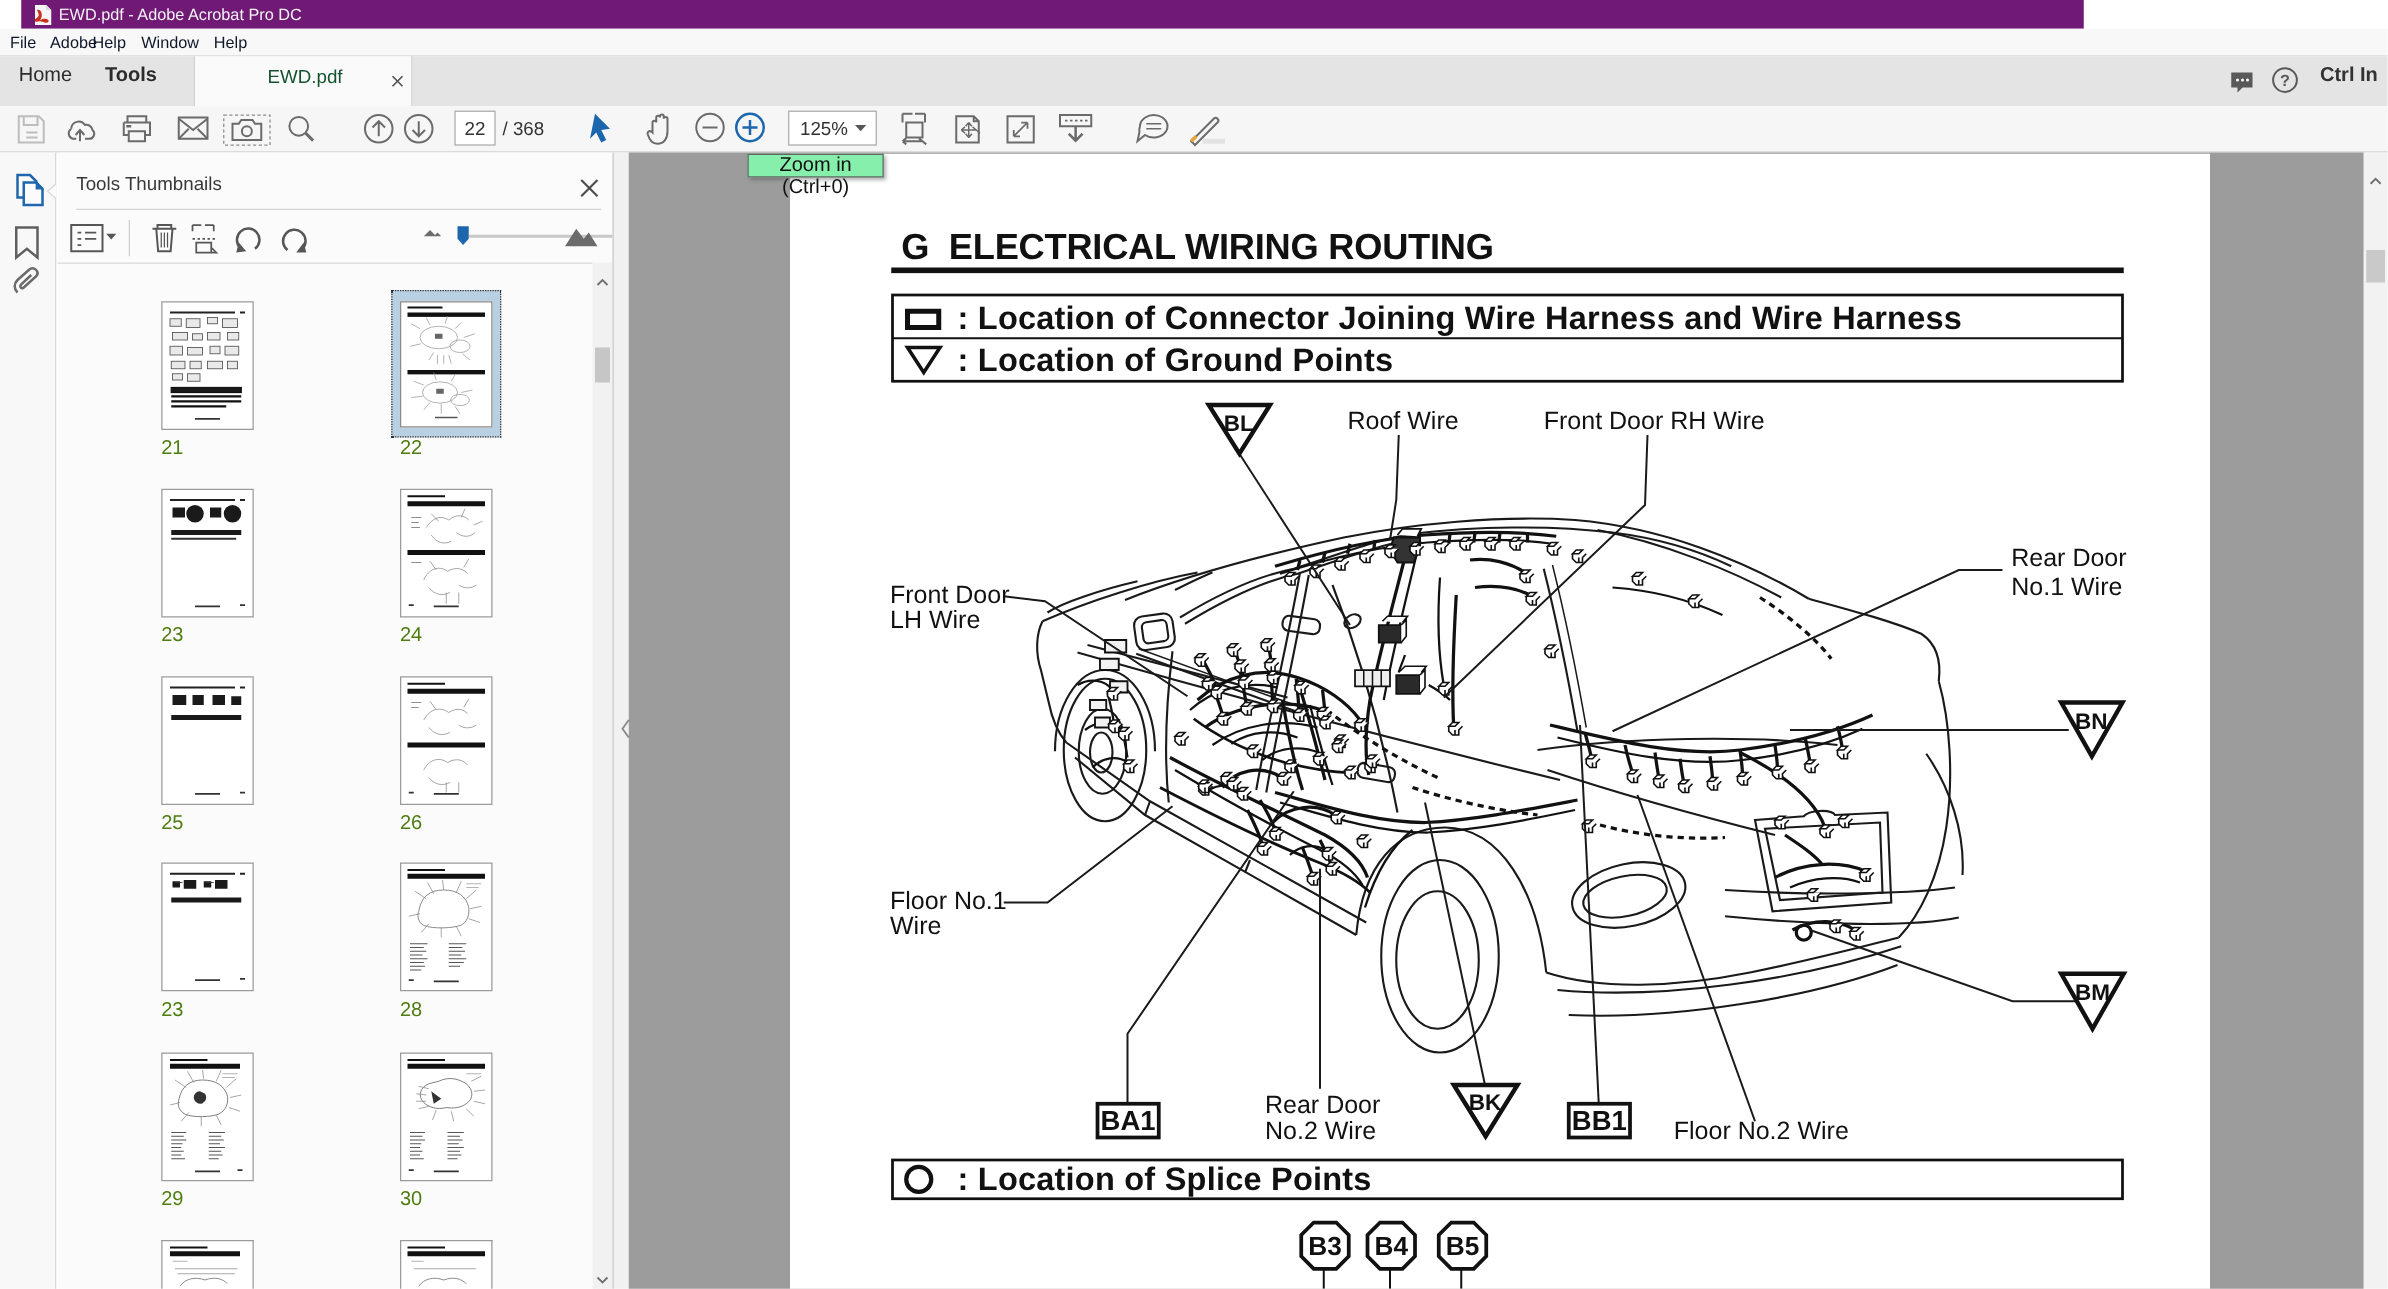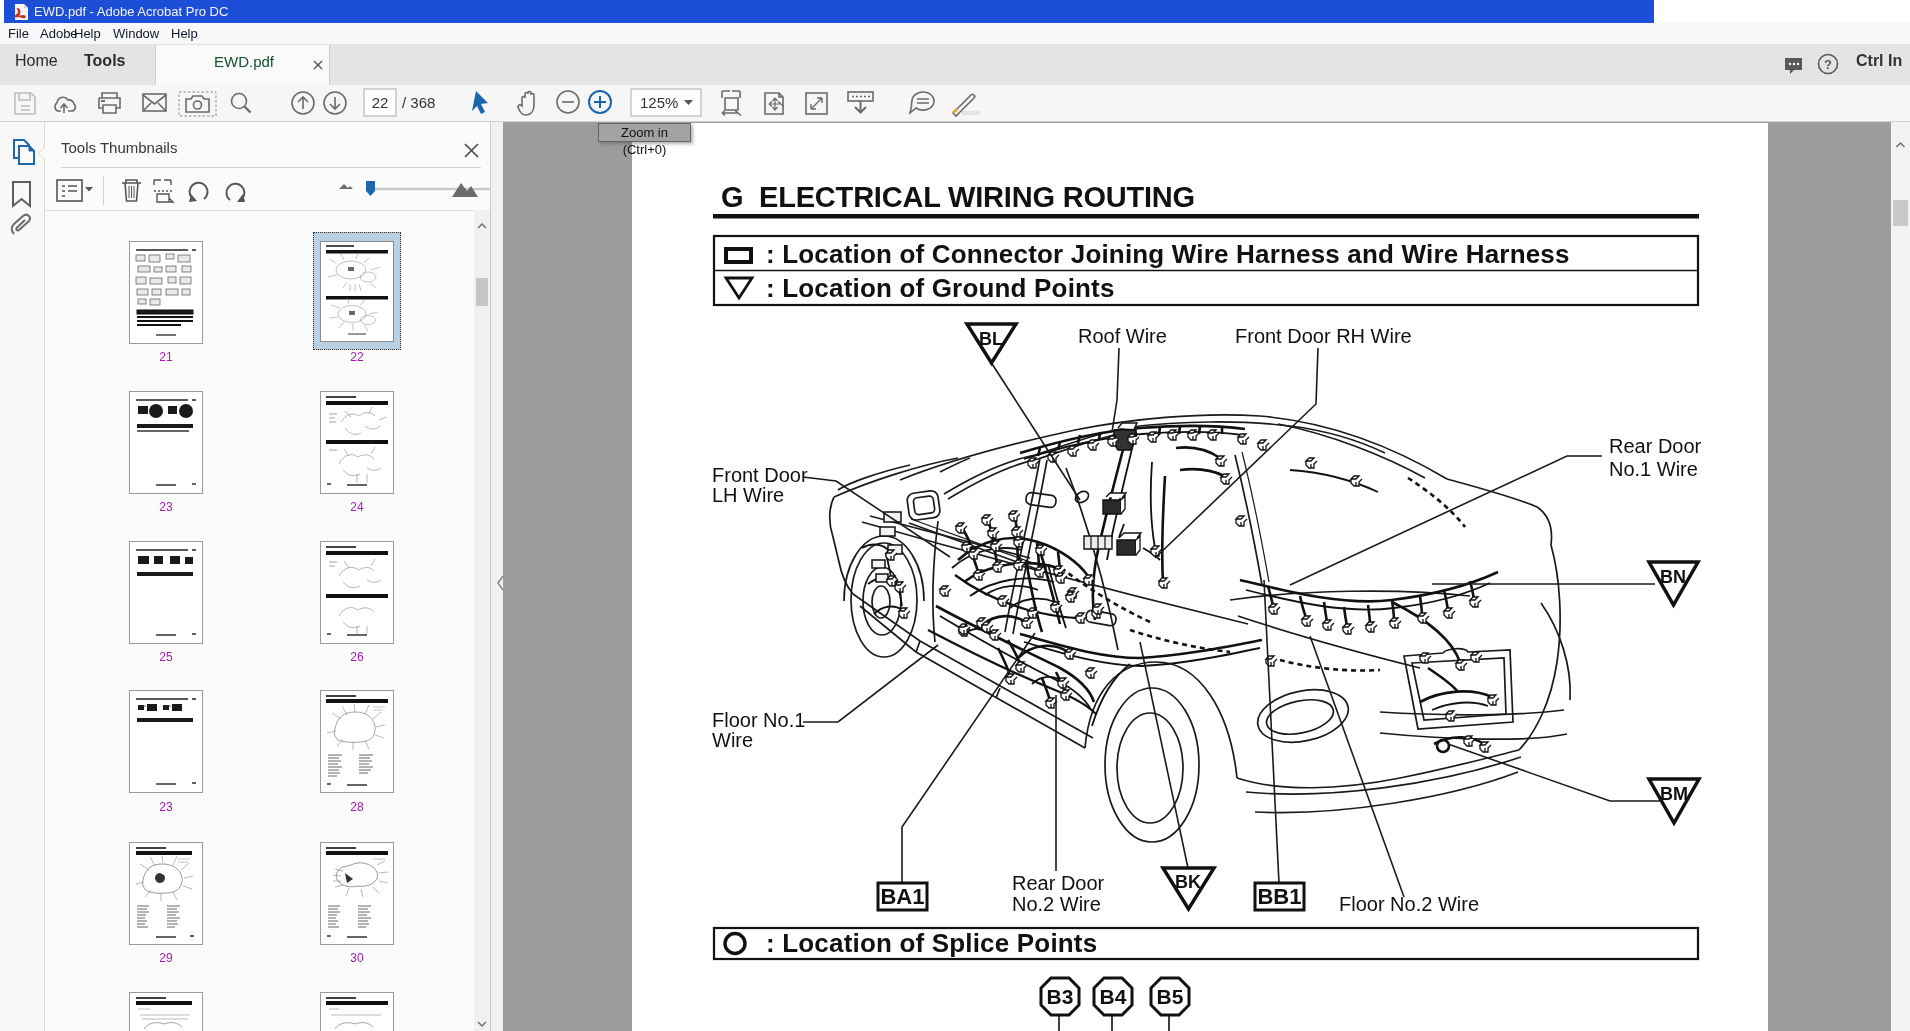--- a/index.html
+++ b/index.html
@@ -1,33 +1,33 @@
 <!DOCTYPE html>
 <html><head>
 <meta charset="utf-8">
 <style>
 *{margin:0;padding:0;box-sizing:border-box}
 html,body{width:1910px;height:1031px;overflow:hidden;font-family:"Liberation Sans",sans-serif;background:#fff}
 .abs{position:absolute}
-#titlebar{left:4px;top:0;width:1650px;height:23px;background:#1d4ed8;color:#fff}
+#titlebar{left:17px;top:0;width:1650px;height:23px;background:#701a75;color:#fff}
 #titlebar .ttl{position:absolute;left:30px;top:4px;font-size:13px;color:#f2f2f6}
 #menubar{left:0;top:23px;width:1910px;height:22px;background:#f8f8f8;border-bottom:1px solid #e3e3e3}
 .menuitem{position:absolute;top:3px;font-size:13px;color:#0f172a}
 #tabbar{left:0;top:45px;width:1910px;height:40px;background:#e4e4e4}
 #activetab{position:absolute;left:155px;top:45px;width:175px;height:40px;background:#fafafa;border-left:1px solid #cfcfcf;border-right:1px solid #cfcfcf}
 #toolbar{left:0;top:85px;width:1910px;height:37px;background:#f6f6f6;border-bottom:1px solid #d2d2d2}
 #leftstrip{left:0;top:122px;width:45px;height:909px;background:#f8f8f8;border-right:1px solid #d8d8d8}
 #panel{left:46px;top:122px;width:444px;height:909px;background:#fbfbfb}
 #pansb{left:474px;top:210px;width:16px;height:821px;background:#f1f1f1}
 #divider{left:490px;top:122px;width:13px;height:909px;background:#f1f1f1;border-left:1px solid #c9c9c9}
 #content{left:503px;top:122px;width:1388px;height:909px;background:#9c9c9c}
 #page{left:632px;top:123px;width:1136px;height:908px;background:#fff}
 #rightsb{left:1891px;top:122px;width:19px;height:909px;background:#f2f2f2}
-#tooltip{left:598px;top:123px;width:93px;height:19px;background:#a3a3a3;border:1px solid #646464;font-size:13px;color:#111;text-align:center;line-height:17px;z-index:30;box-shadow:2px 2px 3px rgba(80,80,80,.45)}
-.thumbnum{position:absolute;width:74px;text-align:center;font-size:12px;color:#a21caf}
+#tooltip{left:598px;top:123px;width:109px;height:19px;background:#86efac;border:1px solid #646464;font-size:16px;color:#111;text-align:center;line-height:17px;z-index:30;box-shadow:2px 2px 3px rgba(80,80,80,.45)}
+.thumbnum{position:absolute;width:74px;font-size:16px;color:#4d7c0f}
 .thumb{position:absolute;width:74px;height:103px;background:#fff;border:1px solid #9a9a9a}
 svg{display:block}
 svg text{font-family:"Liberation Sans",sans-serif}
 </style>
 </head>
 <body>
 
 <div class="abs" id="titlebar">
   <svg class="abs" style="left:9px;top:4px" width="16" height="16" viewBox="0 0 16 16">
     <path d="M2 0 h9 l4 4 v12 h-13 z" fill="#f5f5f5"></path>

